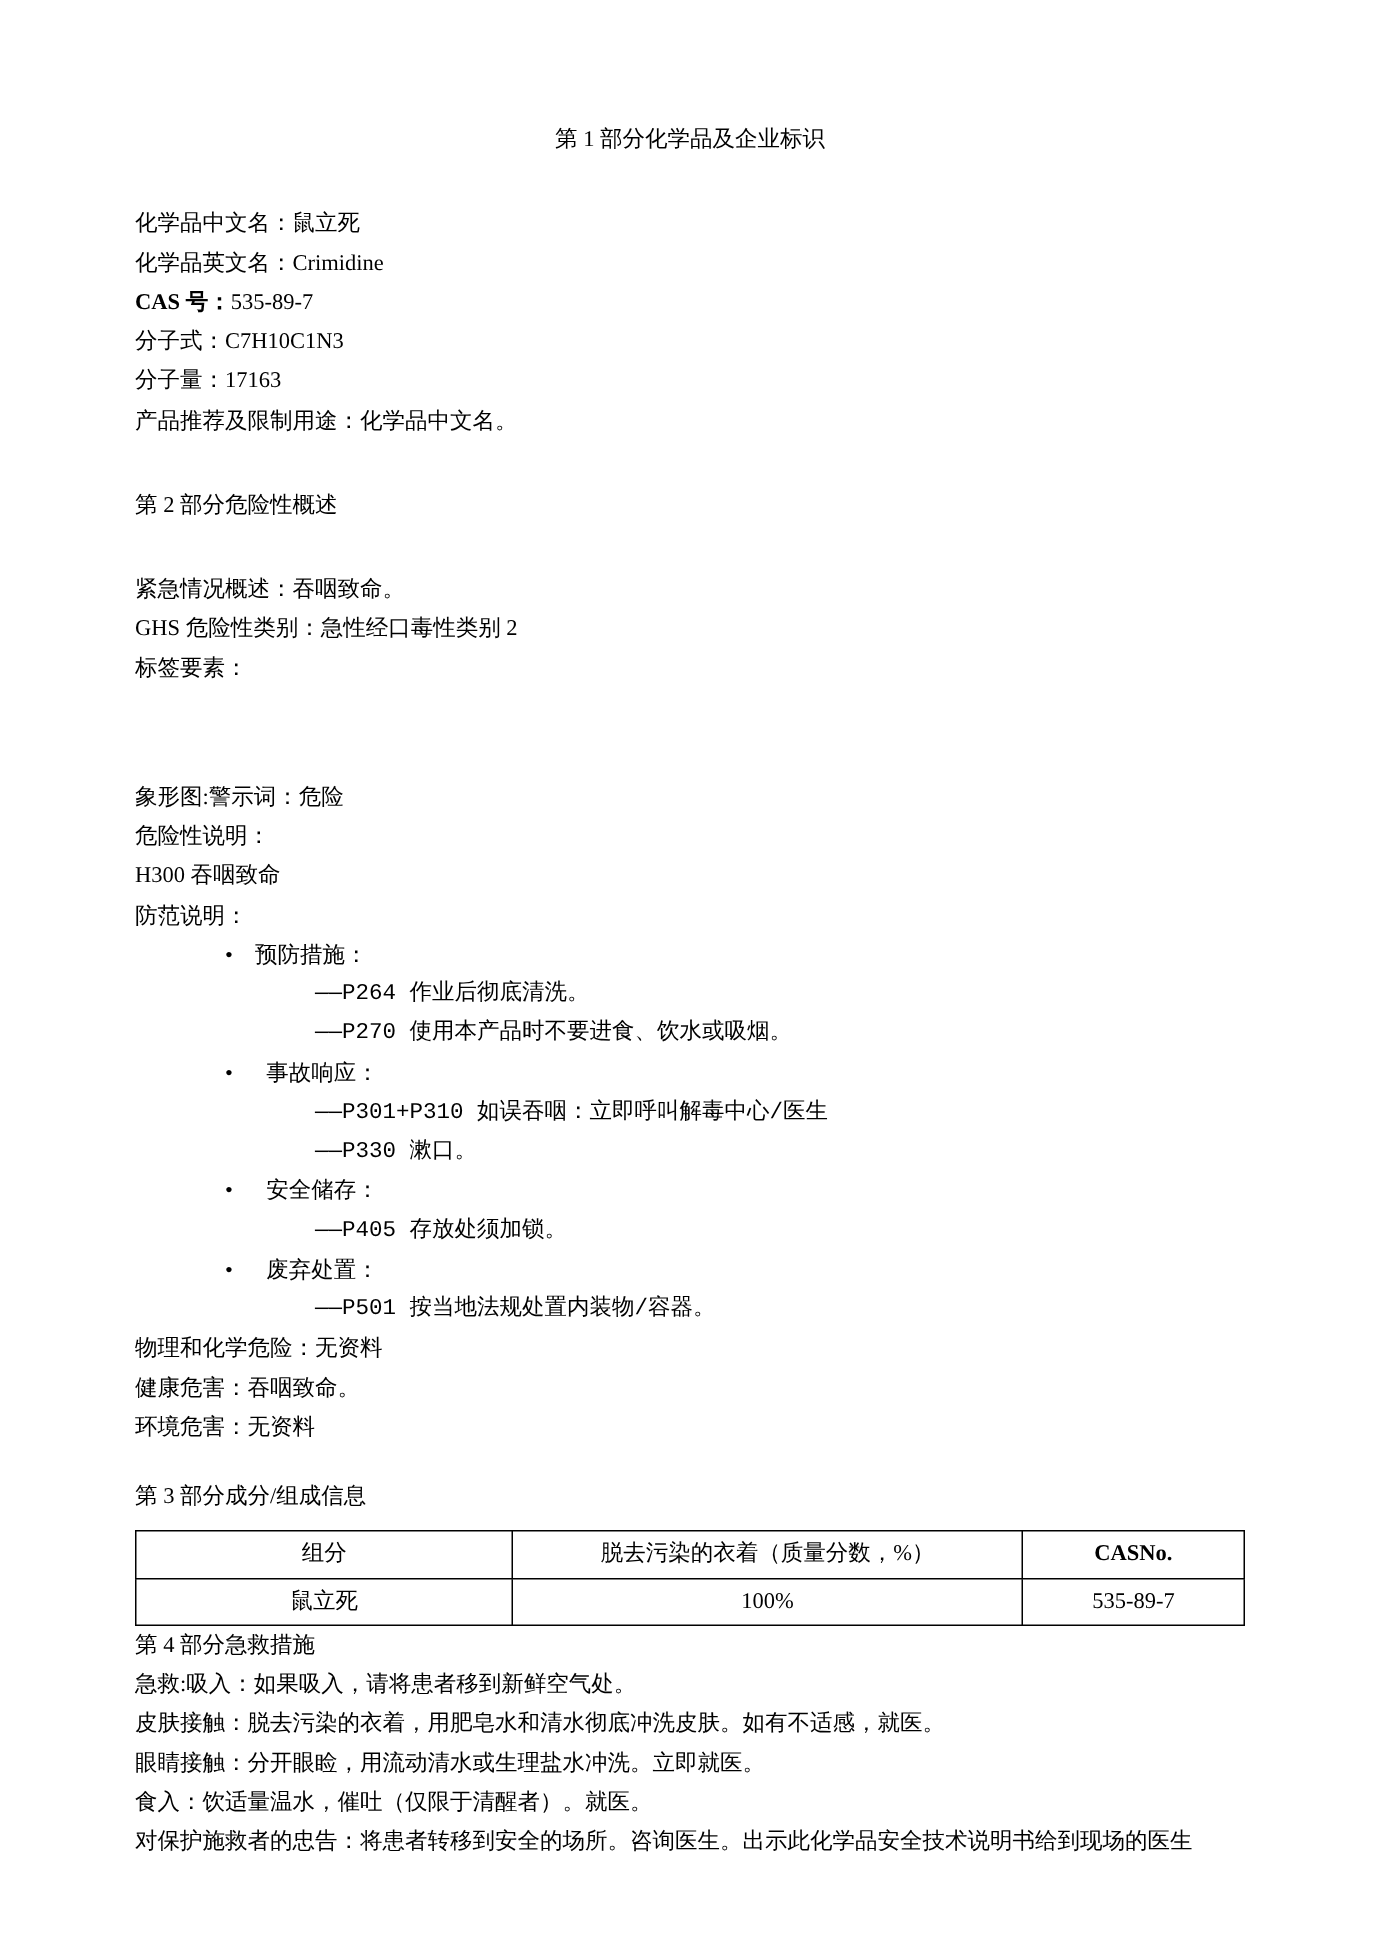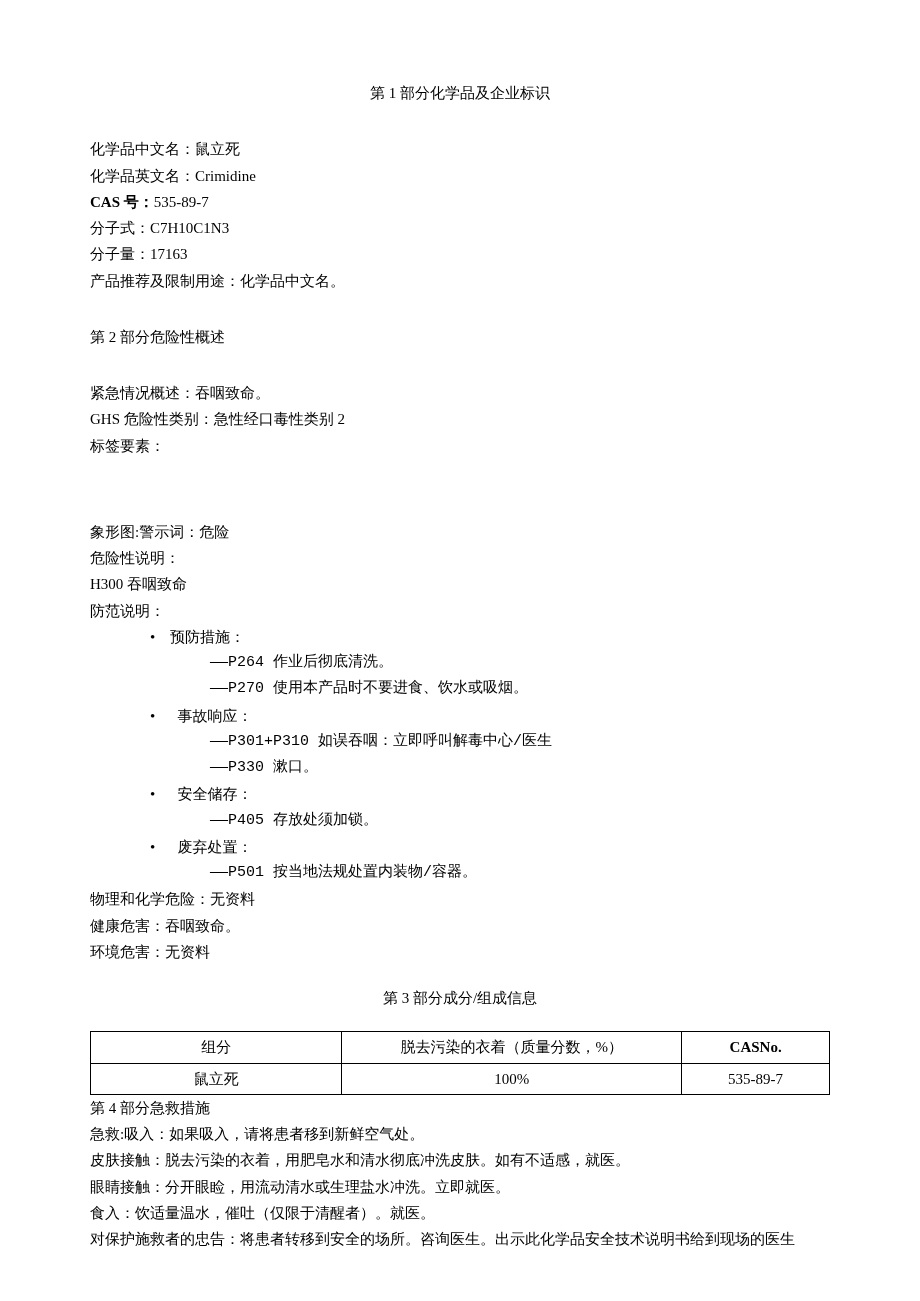--- a/index.html
+++ b/index.html
@@ -16,33 +16,32 @@
   .section-title {
     text-align: center;
     margin: 0 0 30px 0;
     font-family: Liberation Serif, serif;
   }
   .section-title-2 {
     text-align: left;
     margin: 30px 0 30px 0;
   }
   .section-title-3 {
-    text-align: center;
     margin: 20px 0 0 0;
   }
   .label-line { margin: 0; }
   .bold-label { font-weight: bold; font-family: "Times New Roman", "SimSun", serif; }
   .english { font-family: "Times New Roman", serif; }
   .indent-1 { padding-left: 80px; position: relative; }
   .indent-1 .bullet { position: absolute; left: 60px; }
   .indent-2 { padding-left: 120px; font-family: Liberation Mono, monospace; }
   table.comp {
     width: 100%;
     border-collapse: collapse;
-    margin-top: 20px;
+    margin-top: 9px;
   }
   table.comp th, table.comp td {
     border: 1px solid #000;
     text-align: center;
     padding: 2px 4px;
     font-weight: normal;
   }
   table.comp th.casno { font-family: Liberation Serif, serif; font-weight: bold; }
   .gap { height: 60px; }
 </style>

